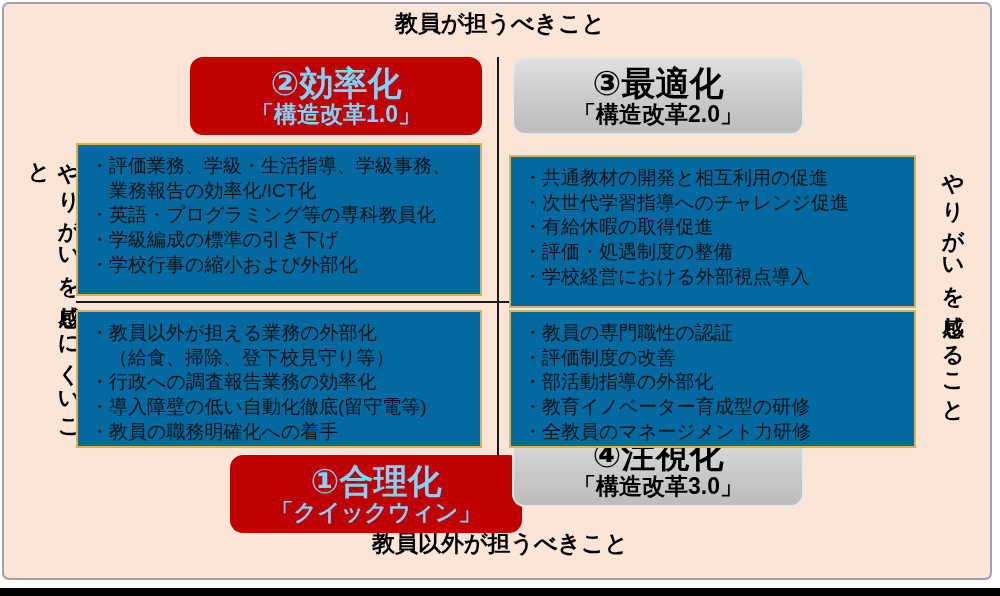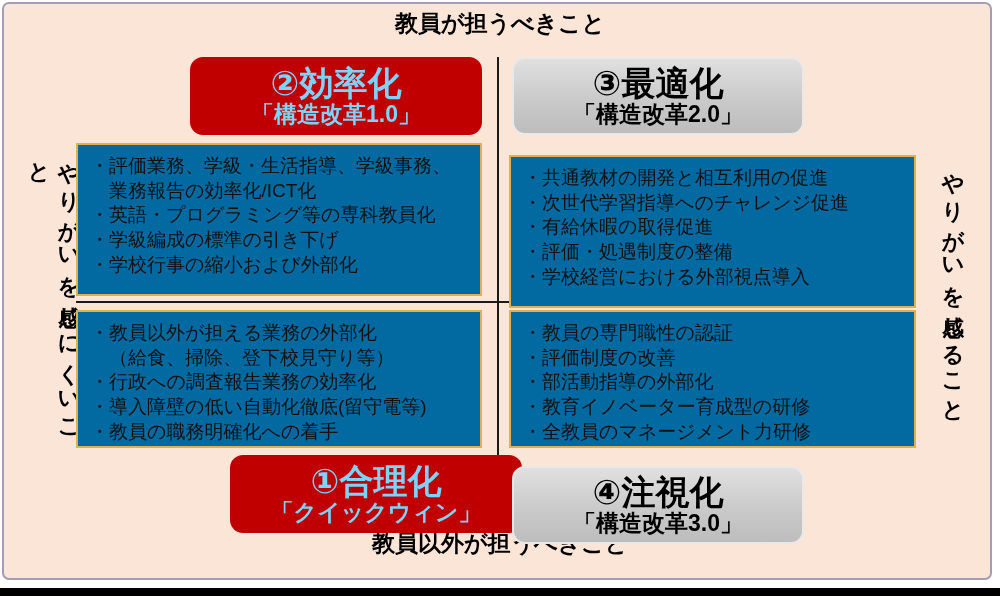--- a/index.html
+++ b/index.html
@@ -20,21 +20,21 @@
   .qhdr{position:absolute;width:292px;height:78px;border-radius:13px;display:flex;
     flex-direction:column;align-items:center;justify-content:center;line-height:1.08;}
   .qhdr .t{font-size:34px;font-weight:bold;}
   .qhdr .s{font-size:23px;font-weight:bold;}
   .qhdr.red{background:#C00000;color:#7dd3fc;}
   .qhdr.gray{background:linear-gradient(180deg,#E0E0E0 0%,#CACACA 55%,#BDBDBD 100%);
     color:#000;border:2px solid #E9E9E9;box-sizing:border-box;}
   .hdr-tl{left:190px;top:57px;}
   .hdr-tr{left:512px;top:57px;}
   .hdr-bl{left:190px;top:455px;margin-left:40px;}
-  .hdr-br{left:512px;top:466px;}
+  .hdr-br{left:512px;top:429px;}
   .cbox{position:absolute;background:#0369a1;border:2px solid #E0B050;box-sizing:border-box;
     padding:9px 12px 6px 12px;font-size:19px;line-height:1.3;color:#111;}
   .box-tl{left:76px;top:143px;width:406px;height:153px;}
   .box-tr{left:509px;top:143px;width:407px;height:153px;margin-top:12px;}
   .box-bl{left:76px;top:310px;width:406px;height:138px;}
   .box-br{left:509px;top:310px;width:407px;height:138px;}
   .bullet-item{white-space:pre-line;padding-left:1em;text-indent:-1em;}
 </style>
 </head>
 <body>

